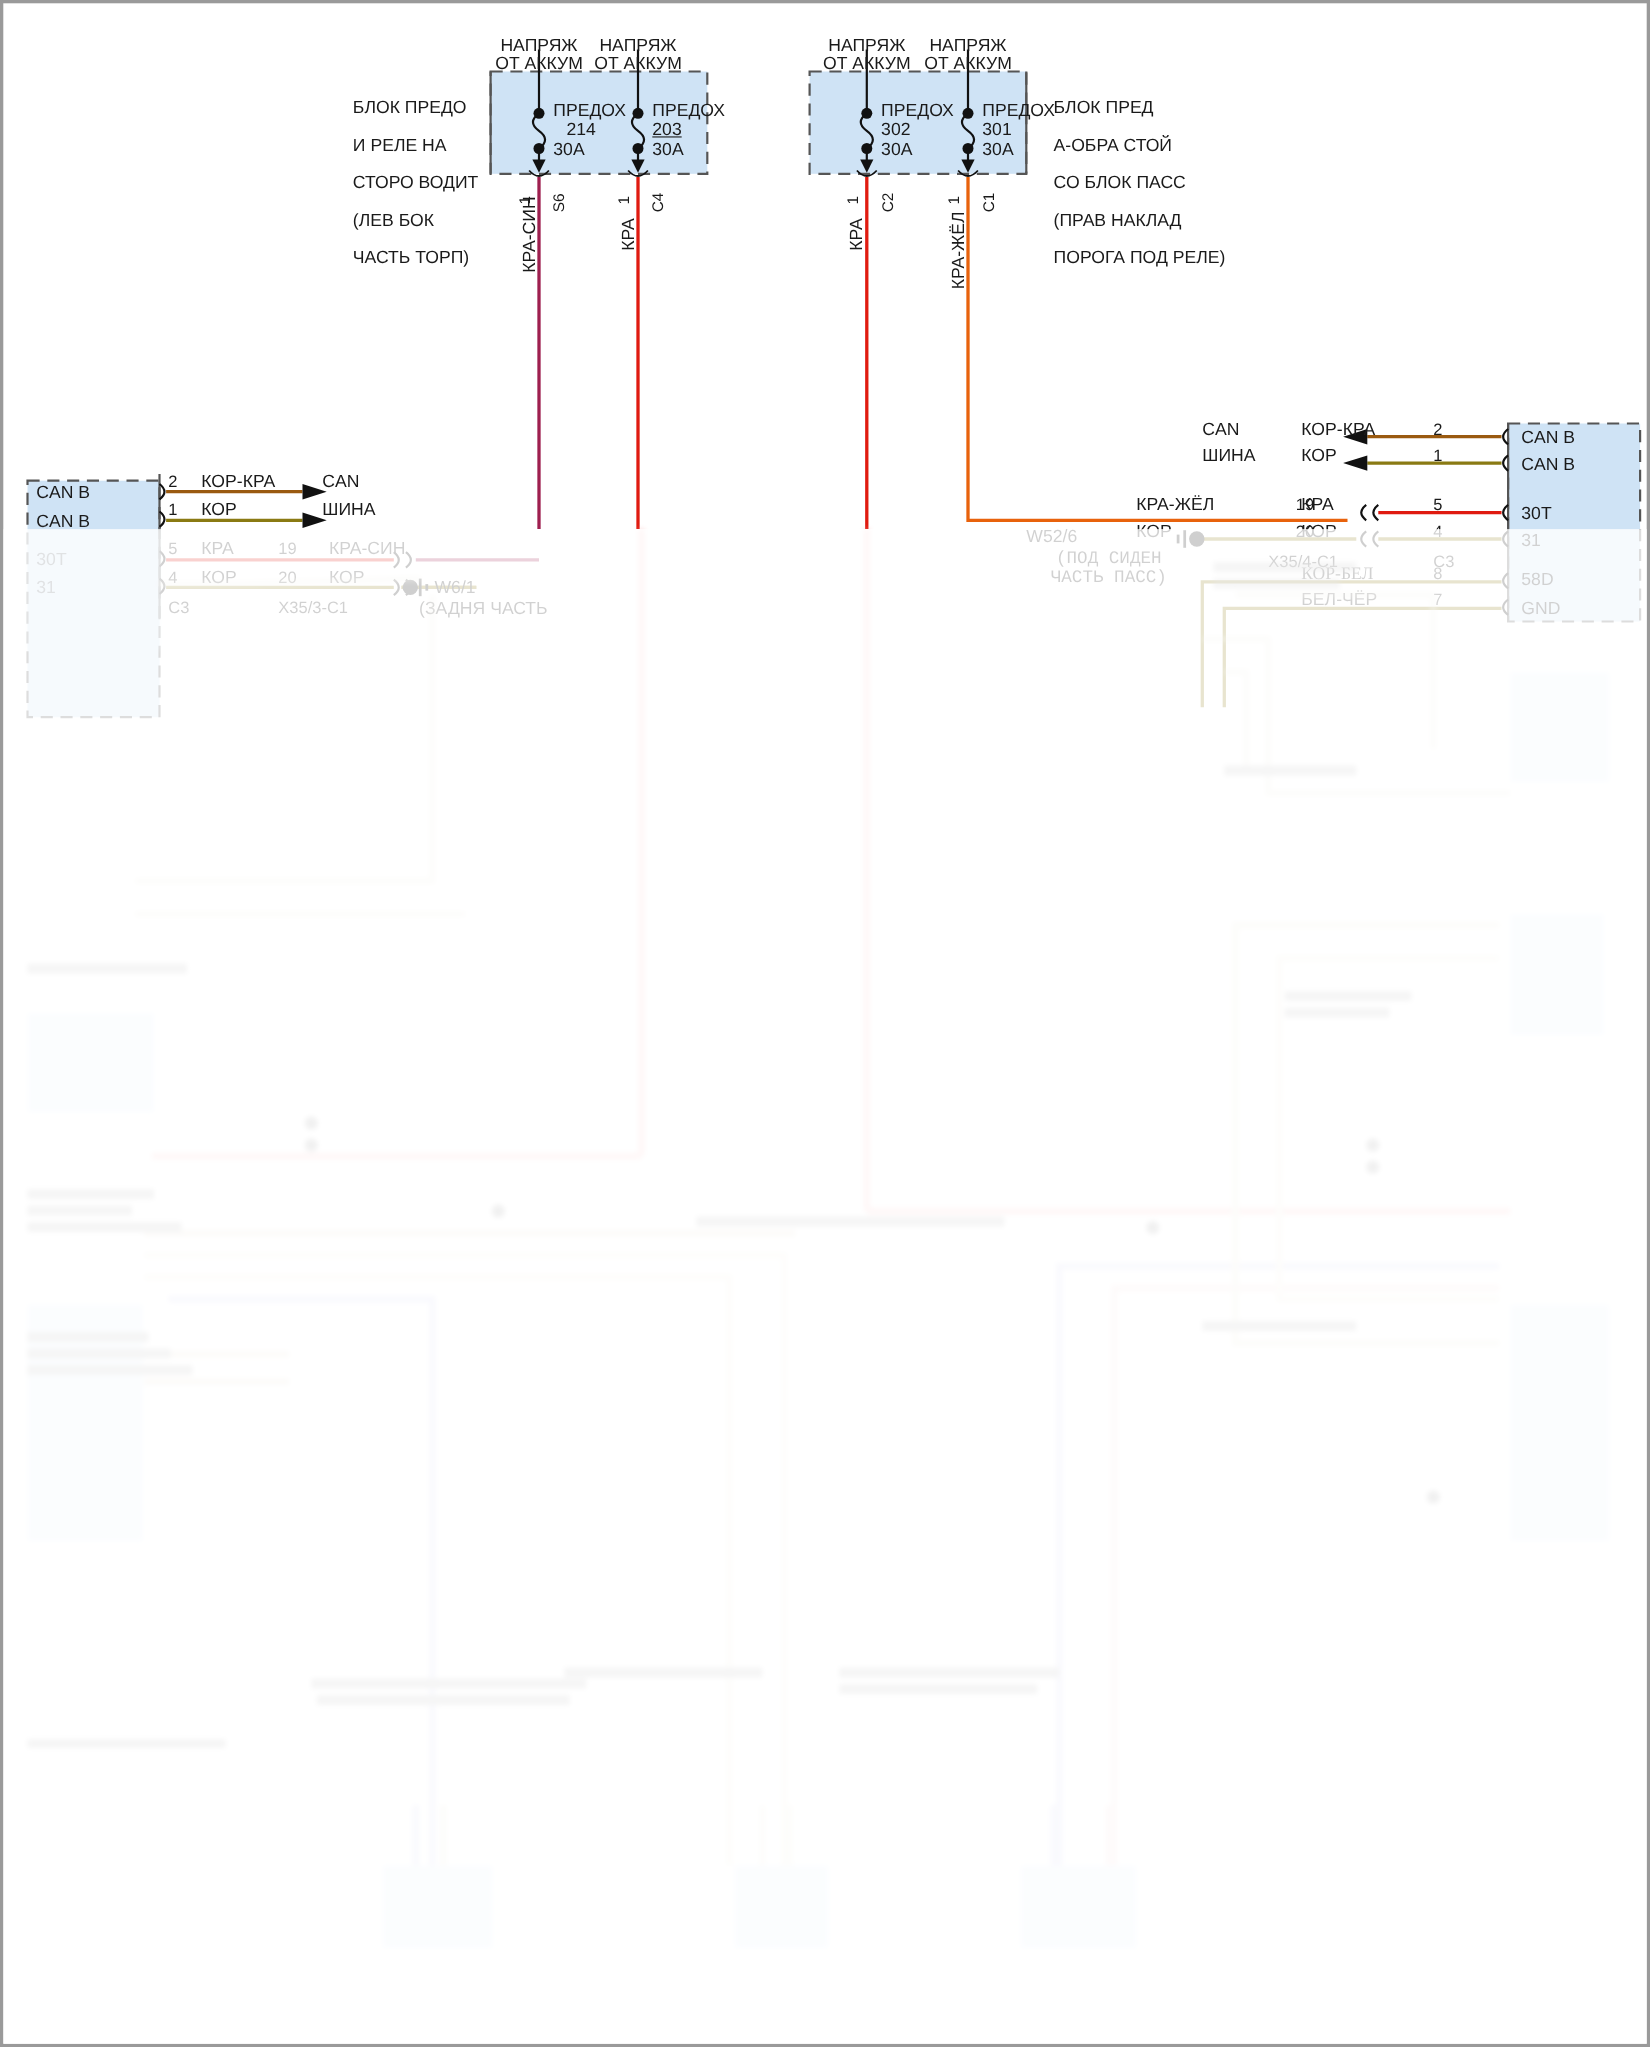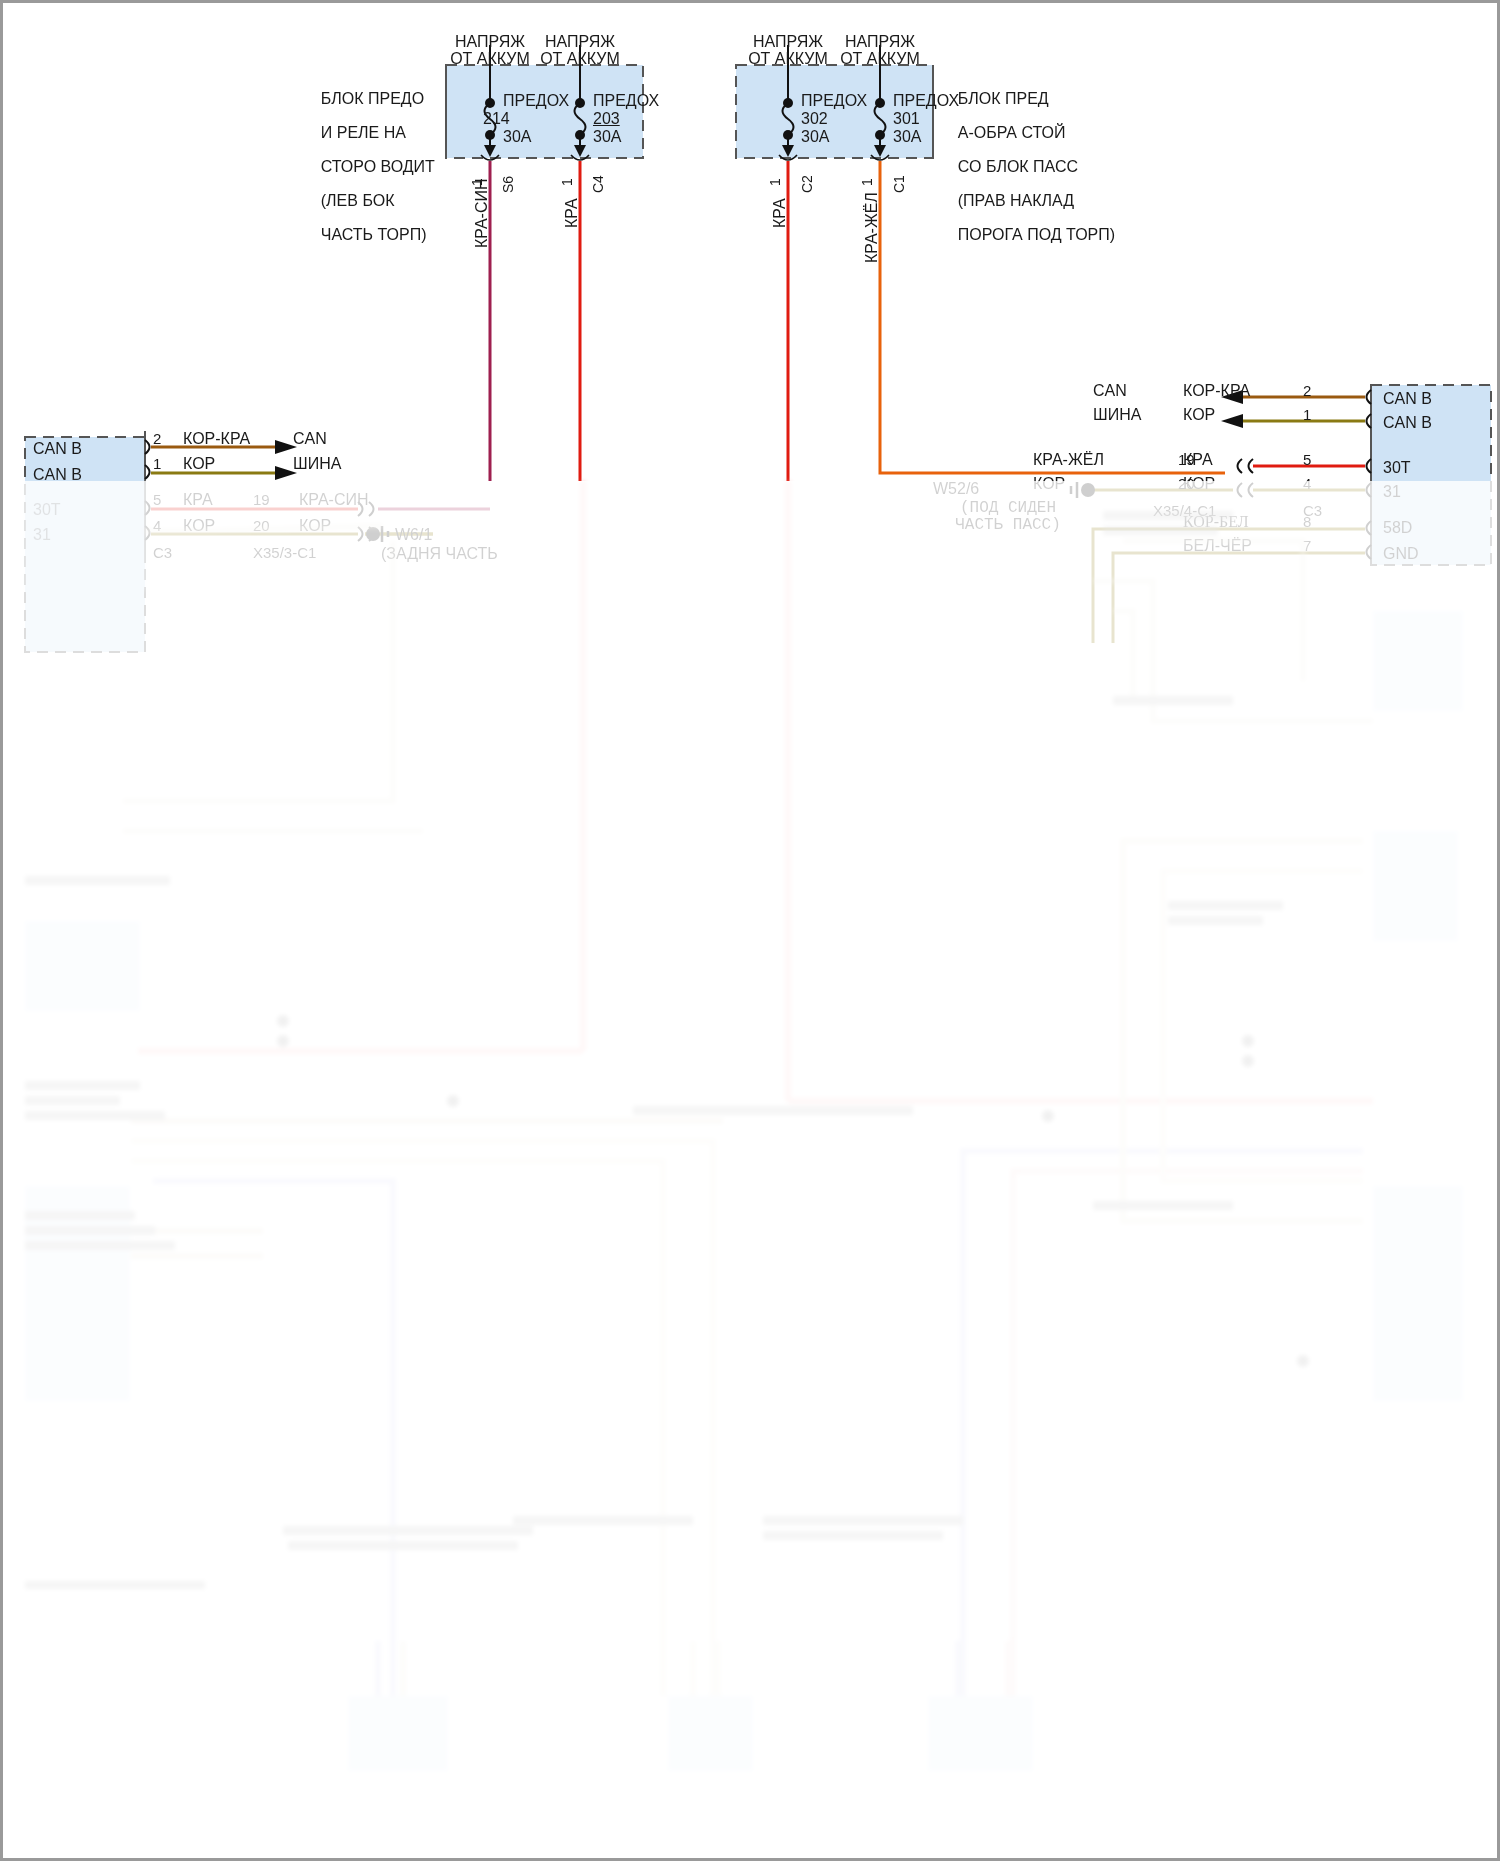--- a/index.html
+++ b/index.html
@@ -314,21 +314,21 @@
 
   <div class="lbl r" style="left:300px;top:70px;width:136px;">
     <span>БЛОК ПРЕДО</span><br>
     <span>И РЕЛЕ НА</span><br>
     <span>СТОРО ВОДИТ</span><br>
     <span>(ЛЕВ БОК</span><br>
     <span>ЧАСТЬ ТОРП)</span>
   </div>
 
   <div class="lbl" style="left:500px;top:89px;"><span>ПРЕДОХ</span></div>
-  <div class="lbl" style="left:480px;top:107px;text-align:right;"><span>214</span></div>
+  <div class="lbl" style="left:512px;top:107px;text-align:right;"><span>214</span></div>
   <div class="lbl" style="left:500px;top:125px;"><span>30A</span></div>
 
   <div class="lbl" style="left:590px;top:89px;"><span>ПРЕДОХ</span></div>
   <div class="lbl" style="left:590px;top:107px;text-decoration:underline;"><span>203</span></div>
   <div class="lbl" style="left:590px;top:125px;"><span>30A</span></div>
 
   <div class="vlbl" style="left:466px;top:183px;font-size:14px;"><span>1</span></div>
   <div class="vlbl" style="left:497px;top:190px;font-size:14px;"><span>S6</span></div>
   <div class="vlbl" style="left:556px;top:183px;font-size:14px;"><span>1</span></div>
   <div class="vlbl" style="left:587px;top:190px;font-size:14px;"><span>C4</span></div>
@@ -337,21 +337,21 @@
   <div class="vlbl" style="left:560px;top:225px;"><span>КРА</span></div>
 
   <div class="lbl c" style="left:717px;top:30px;width:136px;"><span>НАПРЯЖ</span><br><span>ОТ АККУМ</span></div>
   <div class="lbl c" style="left:809px;top:30px;width:136px;"><span>НАПРЯЖ</span><br><span>ОТ АККУМ</span></div>
 
   <div class="lbl" style="left:937px;top:70px;width:260px;">
     <span>БЛОК ПРЕД</span><br>
     <span>А-ОБРА СТОЙ</span><br>
     <span>СО БЛОК ПАСС</span><br>
     <span>(ПРАВ НАКЛАД</span><br>
-    <span>ПОРОГА ПОД ТОРП)</span>
+    <span>ПОРОГА ПОД РЕЛЕ)</span>
   </div>
 
   <div class="lbl" style="left:798px;top:89px;"><span>ПРЕДОХ</span></div>
   <div class="lbl" style="left:798px;top:107px;"><span>302</span></div>
   <div class="lbl" style="left:798px;top:125px;"><span>30A</span></div>
 
   <div class="lbl" style="left:890px;top:89px;"><span>ПРЕДОХ</span></div>
   <div class="lbl" style="left:890px;top:107px;"><span>301</span></div>
   <div class="lbl" style="left:890px;top:125px;"><span>30A</span></div>
 

